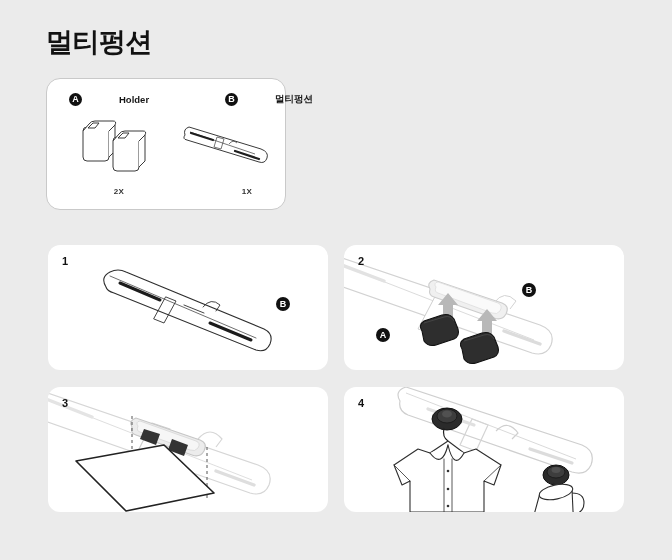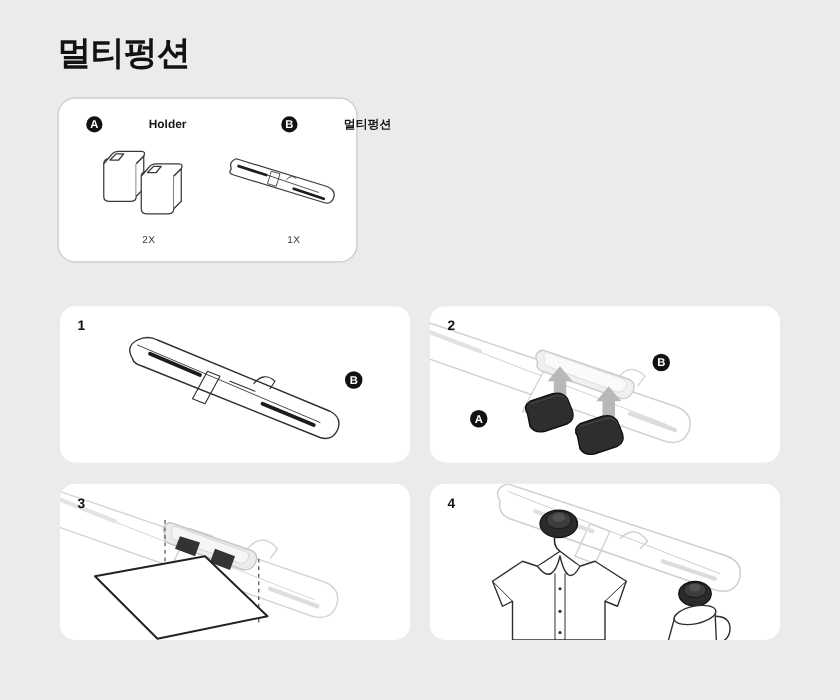--- a/index.html
+++ b/index.html
@@ -82,25 +82,25 @@
     font-weight: bold;
     color: #161616;
     padding-left: 32px;
   }
   .part-qty {
     position: absolute;
     bottom: 13px;
     width: 100%;
     text-align: center;
     font-size: 8px;
-    font-weight: normal;
+    font-weight: bold;
     color: #333333;
     letter-spacing: 0.3px;
   }
-  .part-col.b .part-qty { left: 8px; }
+  .part-col.b .part-qty { left: 20px; }
   .part-art {
     position: absolute;
     left: 0;
     top: 30px;
     width: 100%;
     height: 66px;
   }
 
   
   .step {

